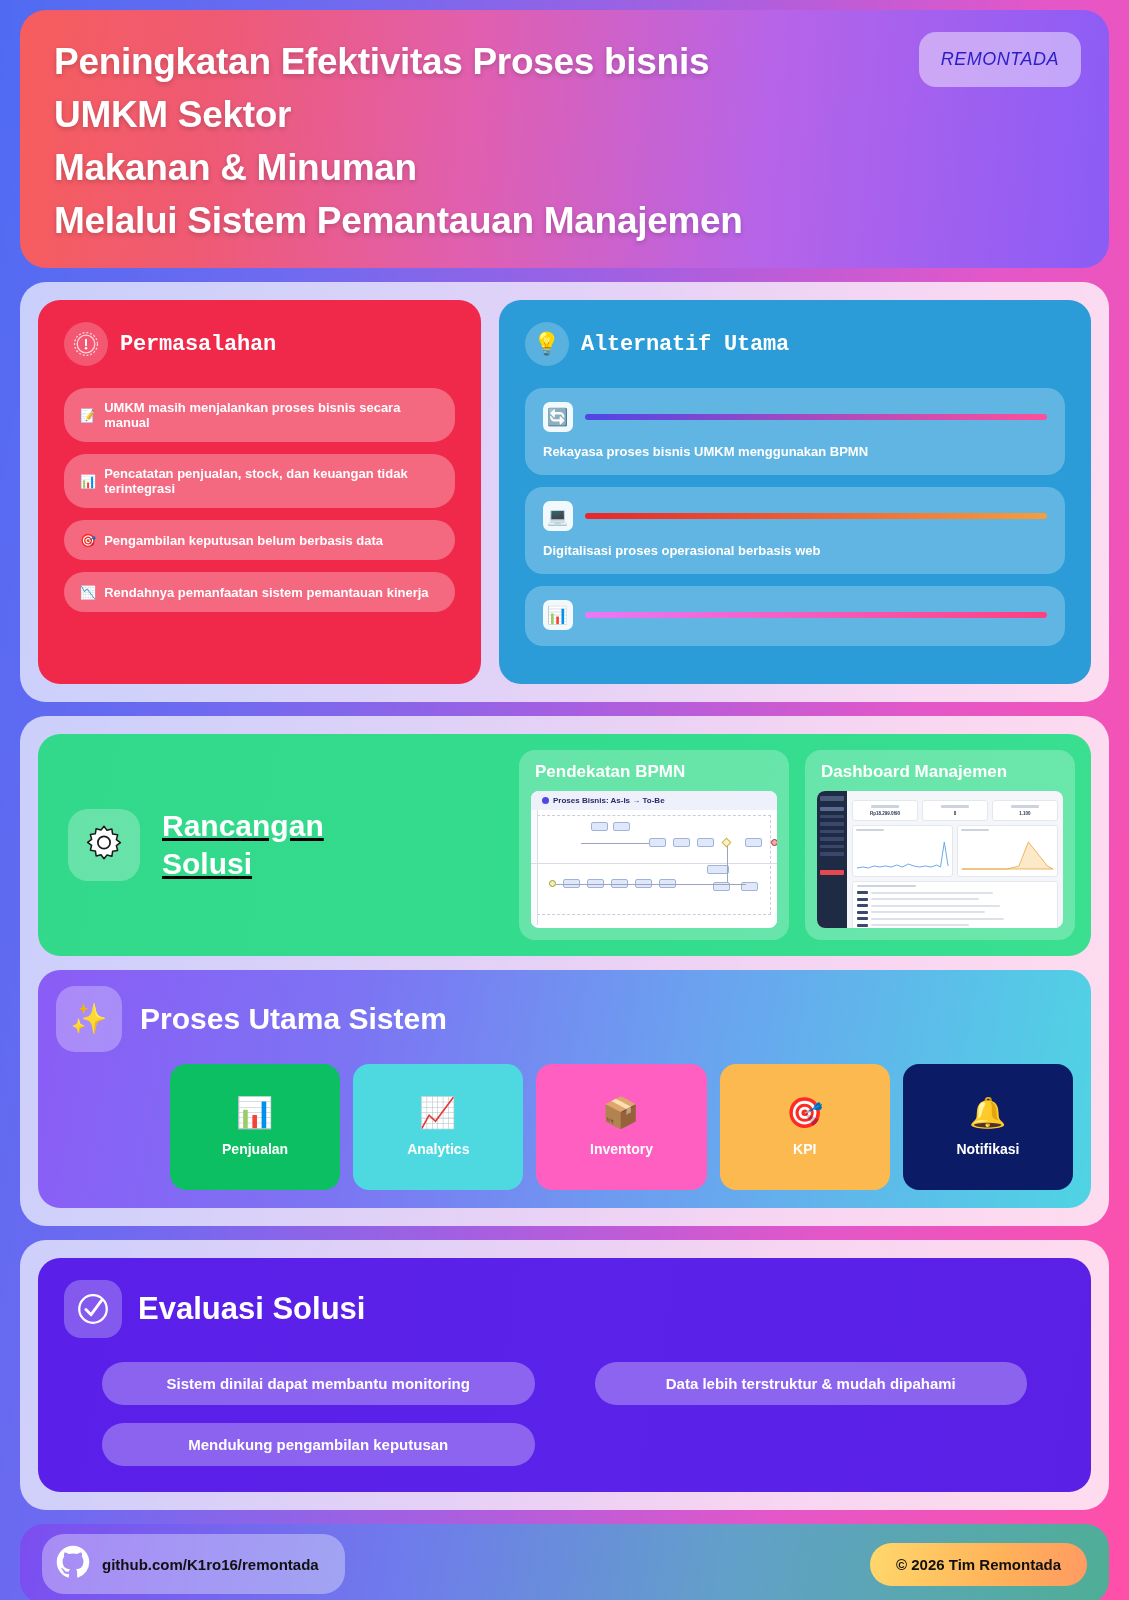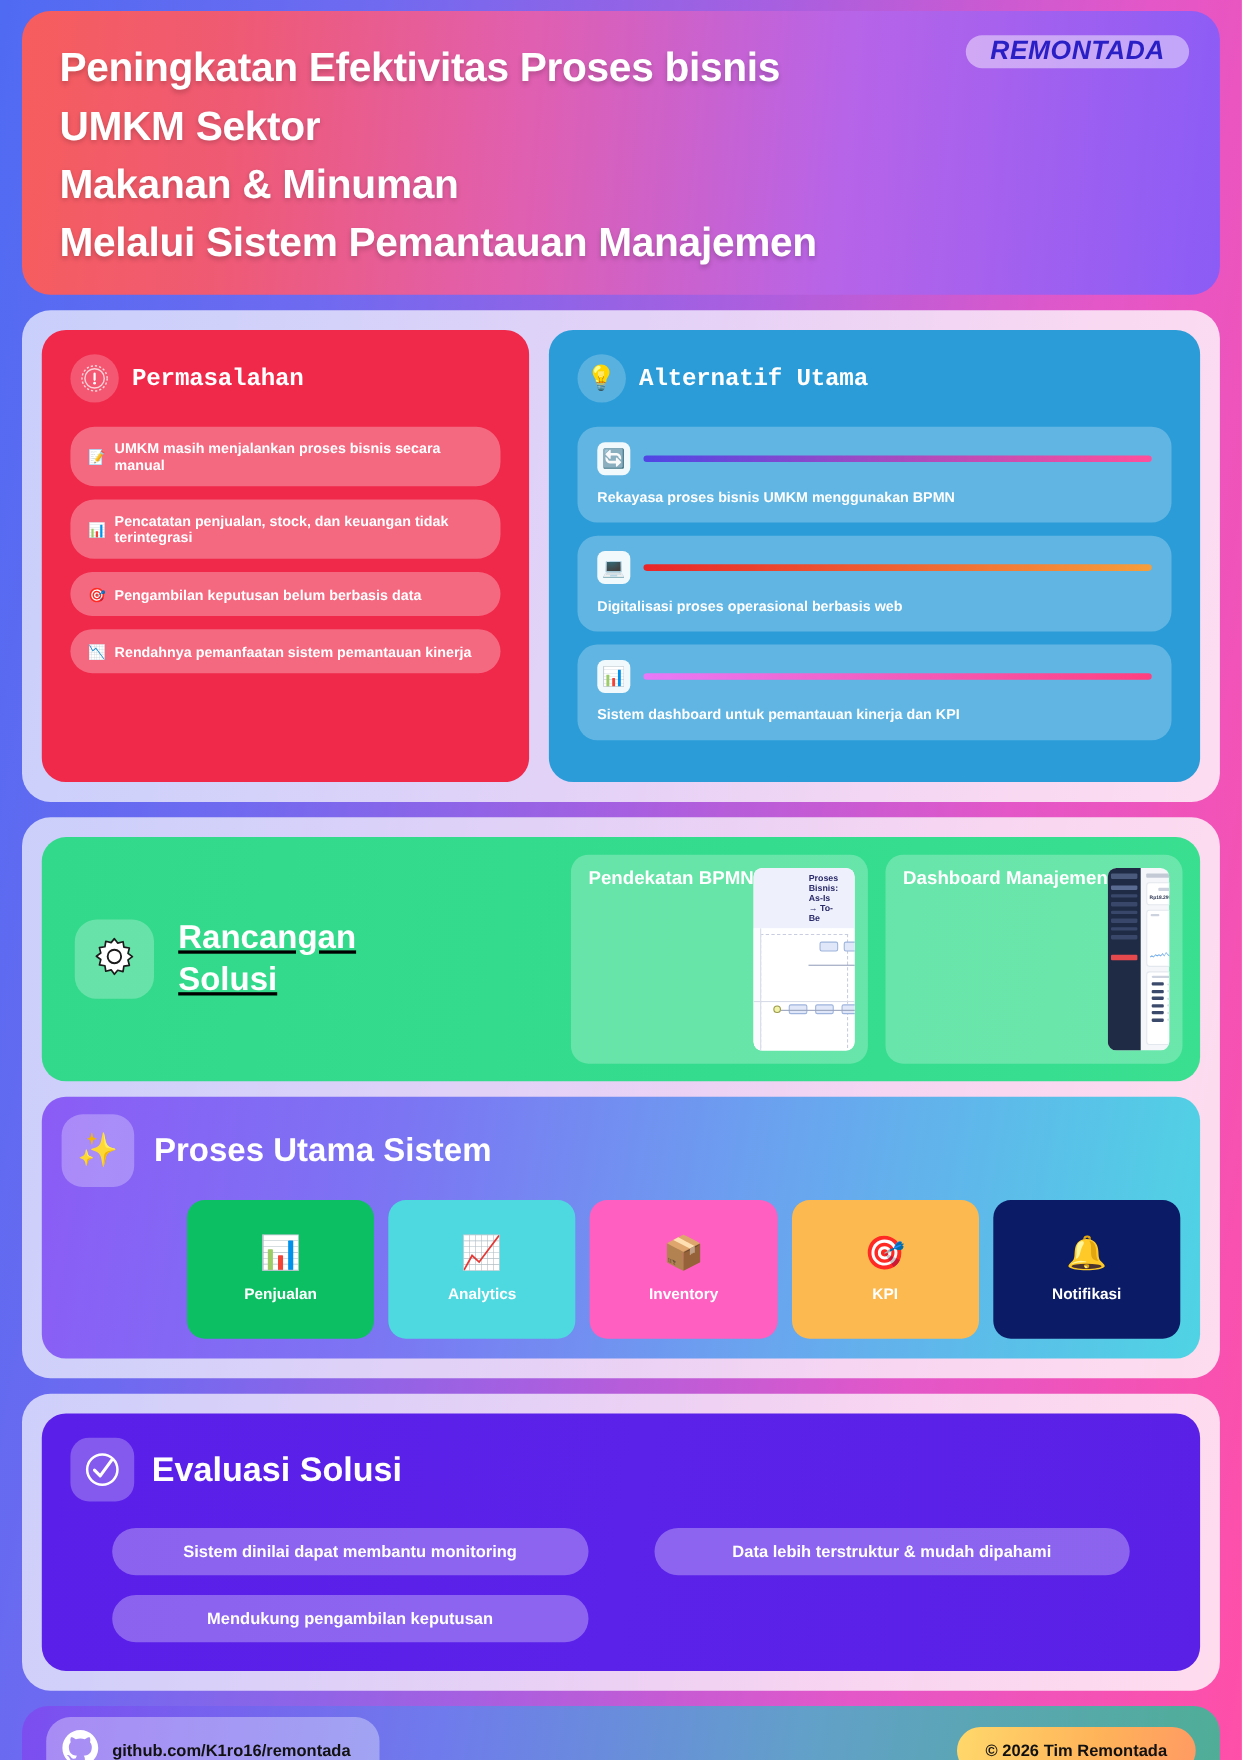--- a/index.html
+++ b/index.html
@@ -34,24 +34,24 @@
     text-shadow: 0 2px 5px rgba(0,0,0,0.20);
     max-width: 830px;
   }
   .header-title .ln { display: block; }
   .brand-badge {
     position: absolute;
     top: 22px;
     right: 28px;
     background: rgba(255,255,255,0.45);
     border-radius: 17px;
-    padding: 1px 22px;
+    padding: 17px 22px;
     color: #2a1fc4;
-    font-size: 24px;
-    font-weight: bold;
+    font-size: 18px;
+    font-weight: normal;
     font-style: italic;
     letter-spacing: 0.5px;
   }
 
   
   .wrap {
     border-radius: 26px;
     background: linear-gradient(100deg, rgba(255,255,255,0.68) 0%, rgba(255,255,255,0.72) 55%, rgba(255,255,255,0.80) 100%);
     padding: 18px;
   }
@@ -161,42 +161,42 @@
     font-weight: bold;
     line-height: 1.28;
   }
   .mock-card {
     flex: 0 0 270px;
     background: rgba(255,255,255,0.25);
     border-radius: 16px;
     padding: 12px;
     height: 190px;
     display: flex;
-    flex-direction: row;
+    flex-direction: column;
   }
   .mock-title {
     color: #fff;
     font-size: 17px;
     font-weight: bold;
     margin-bottom: 9px;
     padding-left: 4px;
   }
   .mock-frame {
     flex: 1;
     background: #fff;
     border-radius: 8px;
     overflow: hidden;
     position: relative;
   }
 
   
   .bpmn-head {
     background: #eef0fb;
-    padding: 5px 26px;
-    display: flex; align-items: center; gap: 24px;
+    padding: 5px 11px;
+    display: flex; align-items: center; gap: 4px;
     font-size: 8px; font-weight: bold; color: #2a2a6a;
   }
   .bpmn-dot { width: 7px; height: 7px; border-radius: 50%; background: #4f46e5; }
   .bpmn-canvas { position: relative; height: calc(100% - 22px); background: #fff; padding: 4px; }
   .bpmn-pool { position: absolute; inset: 5px 6px 10px 6px; border: 1px dashed #c8cde0; }
   .bpmn-lane-sep { position: absolute; left: 0; right: 0; top: 46%; height: 1px; background: #d8dce8; }
   .bpmn-lanebar { position: absolute; left: 0; top: 0; bottom: 0; width: 7px; border-right: 1px solid #d8dce8; background: #fafbff; }
   .bt { position: absolute; background: #dfe7f8; border: 1px solid #9fb4dd; border-radius: 2px; height: 9px; width: 17px; }
   .bev { position: absolute; border-radius: 50%; width: 7px; height: 7px; border: 1px solid #9a9a4a; background: #f2f2a8; }
   .bev.red { border-color: #b03030; background: #f0a8a8; }
@@ -376,21 +376,20 @@
         <div class="sol-bar" style="background:linear-gradient(90deg,#e8262a,#f59e3c)"></div>
       </div>
       <div class="sol-text">Digitalisasi proses operasional berbasis web</div>
     </div>
 
     <div class="sol-item">
       <div class="sol-top">
         <div class="sol-ico">📊</div>
         <div class="sol-bar" style="background:linear-gradient(90deg,#e879f9,#ff3f7f)"></div>
       </div>
-      <div class="sol-text">Sistem dashboard untuk pemantauan kinerja dan KPI</div>
     </div>
   </div>
 </div>
 
 <div class="wrap">
 
   <div class="panel-design">
     <div class="design-left">
       <div class="design-icon-box">
         <svg width="46" height="46" viewBox="0 0 48 48">

